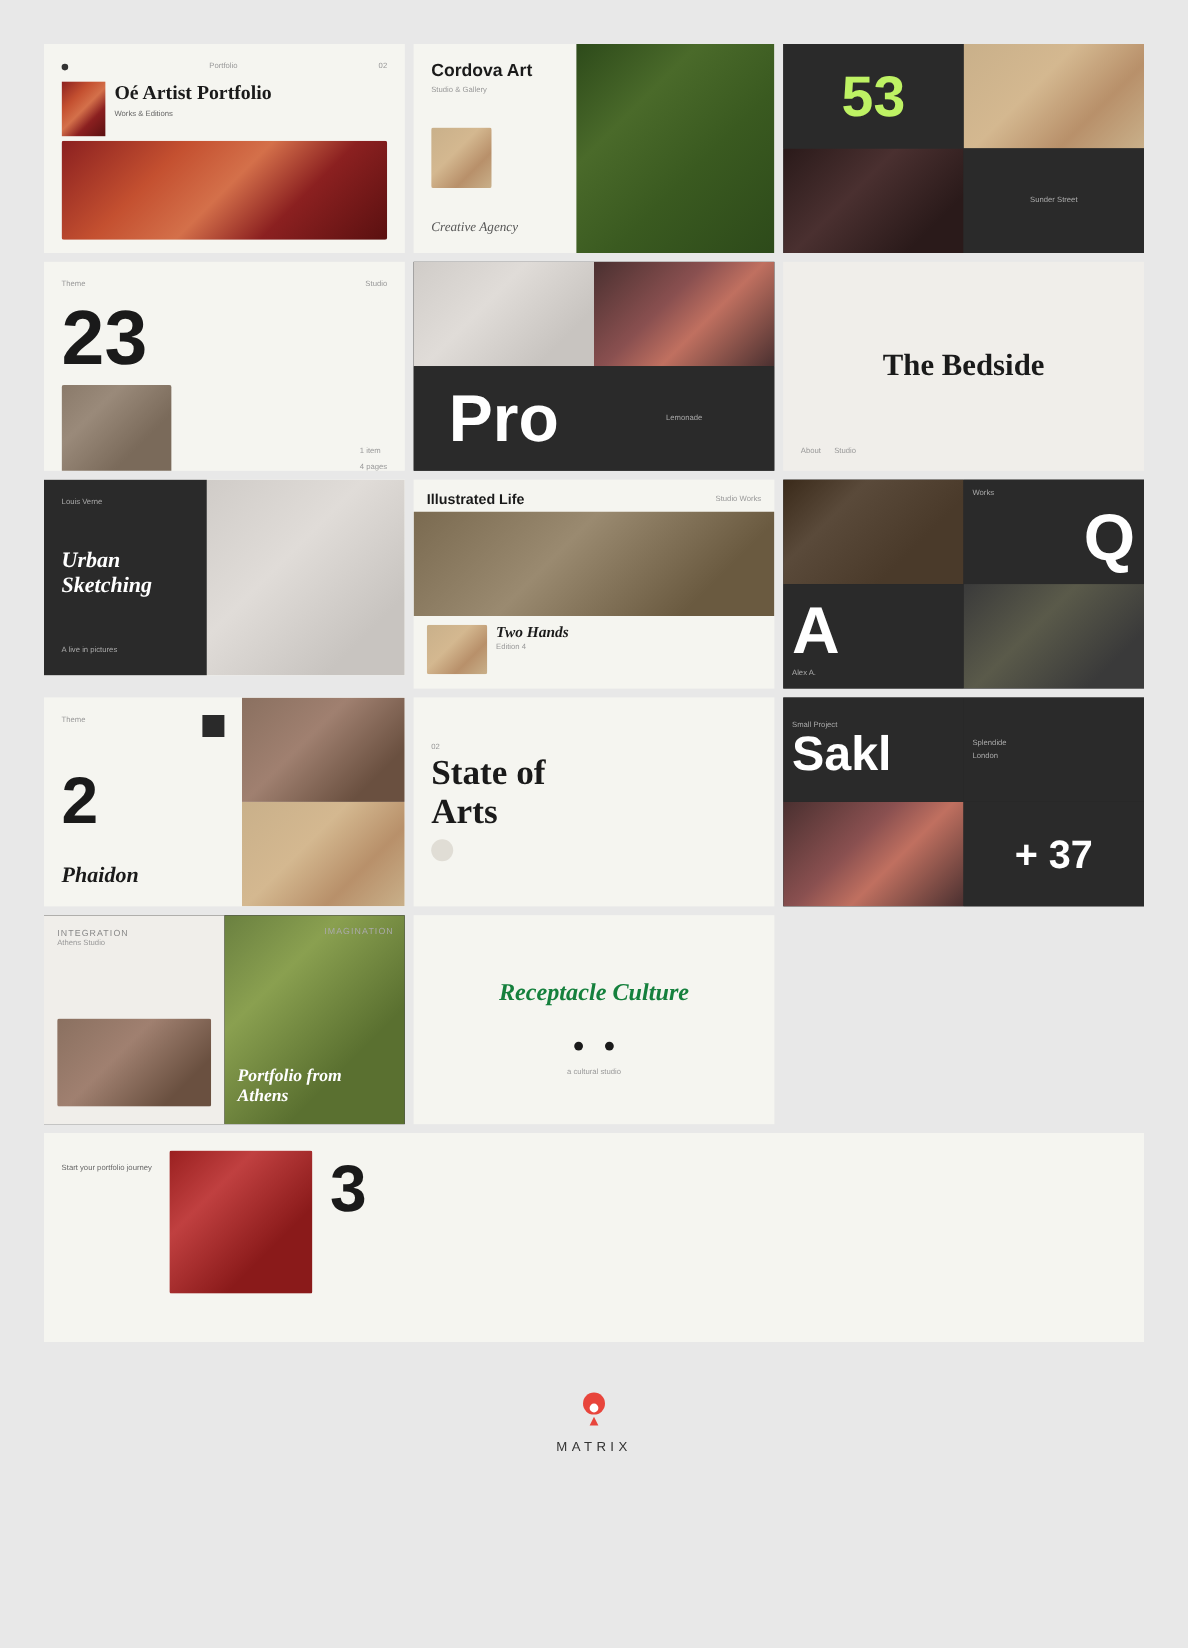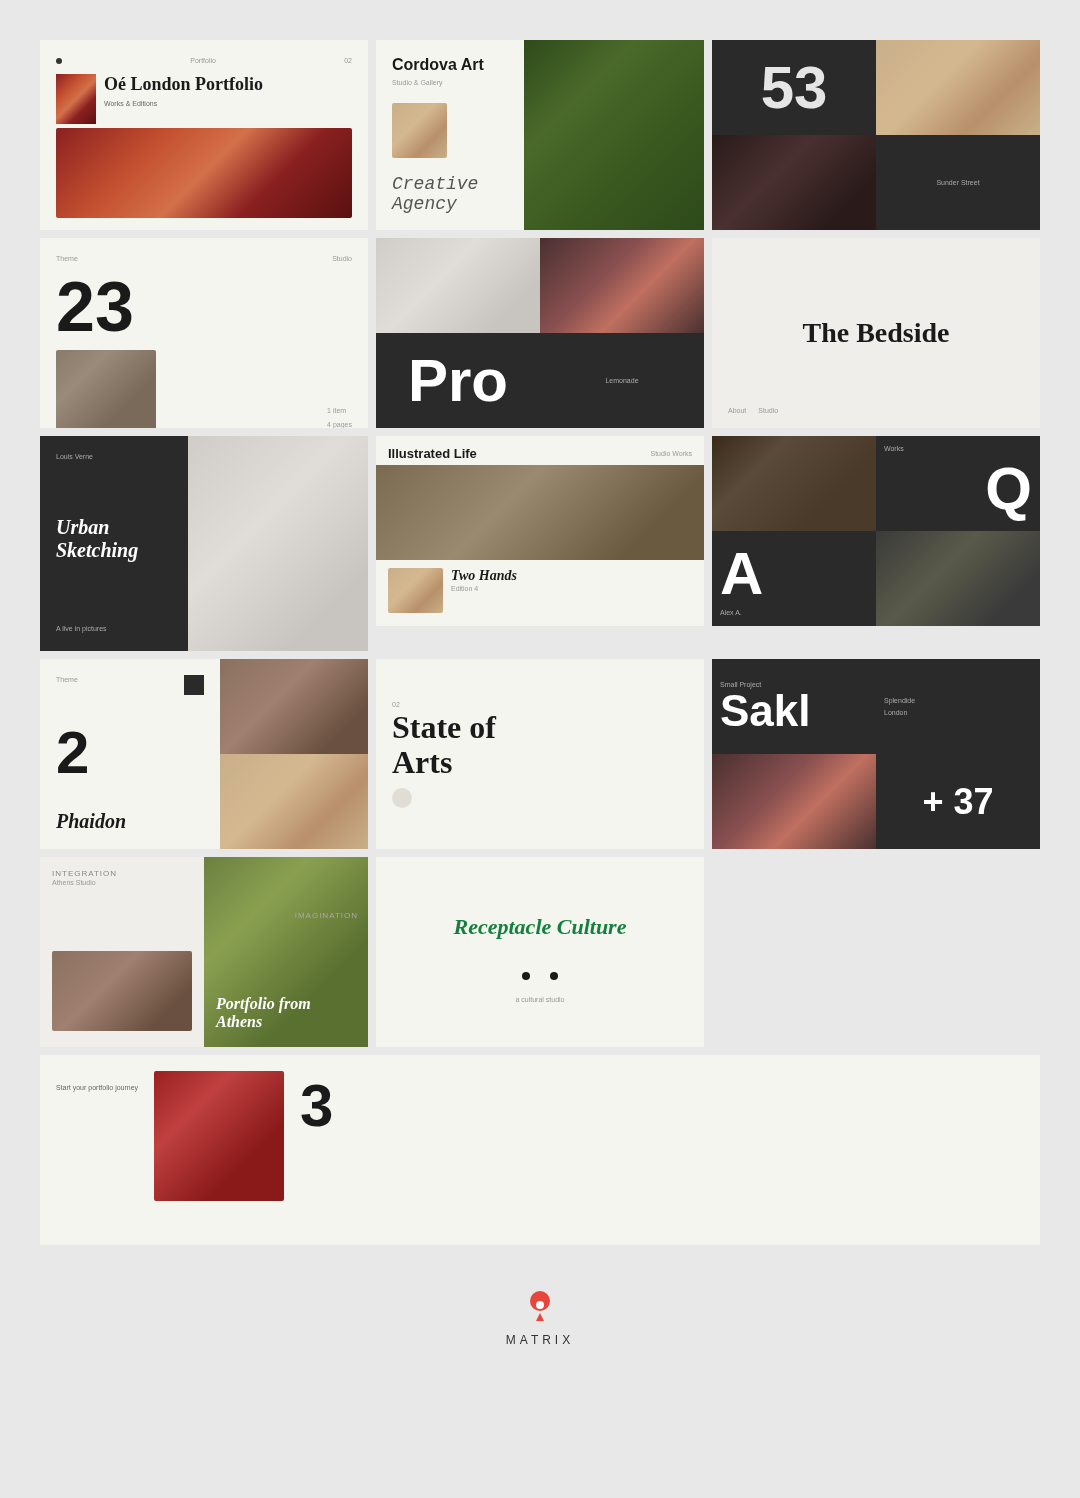--- a/index.html
+++ b/index.html
@@ -70,21 +70,21 @@
     
     .card-bedside {
       background: #f0eeea;
       height: 190px;
       display: flex;
       align-items: center;
       justify-content: center;
     }
     .card-urban {
       background: #f5f5f0;
-      height: 215px;
+      height: 178px;
       display: flex;
     }
     .card-illustrated {
       background: #f5f5f0;
       height: 190px;
     }
 
     
     .card-qa {
       background: #2a2a2a;
@@ -209,22 +209,22 @@
       background: linear-gradient(135deg, #9a2020 0%, #c04040 30%, #8a1a1a 70%);
     }
     .paint-dark-lady {
       background: linear-gradient(135deg, #2a1a1a 0%, #4a3030 40%, #2a1a1a 80%);
     }
 
     
     .big-number {
       font-family: Arial, sans-serif;
       font-weight: 900;
-      font-size: 60px;
-      color: #e5e5e5;
+      font-size: 52px;
+      color: #bef264;
       line-height: 1;
     }
 
     
     .pro-text {
       font-family: Arial, sans-serif;
       font-weight: 900;
       font-size: 60px;
       color: #fff;
       line-height: 1;
@@ -464,39 +464,39 @@
     <div class="oe-header">
       <div class="oe-dot"></div>
       <span class="micro" style="margin: 0 auto;">Portfolio</span>
       <span class="micro">02</span>
     </div>
     <div style="display:flex; gap:8px; margin-bottom: 4px;">
       <div style="width:40px; height:50px; overflow:hidden; flex-shrink:0;">
         <div style="width:100%; height:100%;" class="paint-red"></div>
       </div>
       <div>
-        <div class="oe-title">Oé London Portfolio</div>
+        <div class="oe-title">Oé Artist Portfolio</div>
         <div class="micro-dark">Works &amp; Editions</div>
       </div>
     </div>
     <div style="width:100%; height:90px; overflow:hidden; border-radius:2px;">
       <div style="width:100%; height:100%;" class="paint-red"></div>
     </div>
   </div>
 
   <div class="card card-cordova">
     <div class="cordova-left">
       <div>
         <div style="font-family:Arial,sans-serif; font-size:16px; font-weight:700; color:#1a1a1a; margin-bottom:4px;">Cordova Art</div>
         <div class="micro">Studio &amp; Gallery</div>
       </div>
       <div style="width:55px; height:55px; overflow:hidden; border-radius:2px;">
         <div style="width:100%; height:100%;" class="paint-hands"></div>
       </div>
-      <div style="font-family:Liberation Mono, monospace; font-style:italic; font-size:18px; color:#555;">Creative Agency</div>
+      <div style="font-family:Liberation Serif, serif; font-style:italic; font-size:12px; color:#555;">Creative Agency</div>
     </div>
     <div class="cordova-right">
       <div style="width:100%; height:100%;" class="paint-green-garden"></div>
     </div>
   </div>
 
   <div class="card card-dark-53">
     <div class="dark-cell">
       <span class="big-number">53</span>
     </div>
@@ -653,21 +653,21 @@
       <div>
         <div class="learning-label">Integration</div>
         <div class="micro">Athens Studio</div>
       </div>
       <div style="width:100%; height:80px; overflow:hidden; border-radius:2px; margin: 4px 0;">
         <div style="width:100%; height:100%;" class="paint-lady"></div>
       </div>
     </div>
     <div class="learning-right">
       <div style="position:absolute; top:10px; right:10px;">
-        <div class="learning-label" style="color:#aaa;margin-top:44px;">Imagination</div>
+        <div class="learning-label" style="color:#aaa;">Imagination</div>
       </div>
       <div style="width:100%; height:100%;" class="paint-harvest"></div>
       <div class="learning-title">Portfolio from Athens</div>
     </div>
   </div>
 
   <div class="card card-receptacle">
     <div style="width:100%; height:100%; display:flex; flex-direction:column; align-items:center; justify-content:center; padding:16px;">
       <div class="receptacle-title">Receptacle Culture</div>
       <div style="display:flex; gap:20px; margin-top:16px;">

